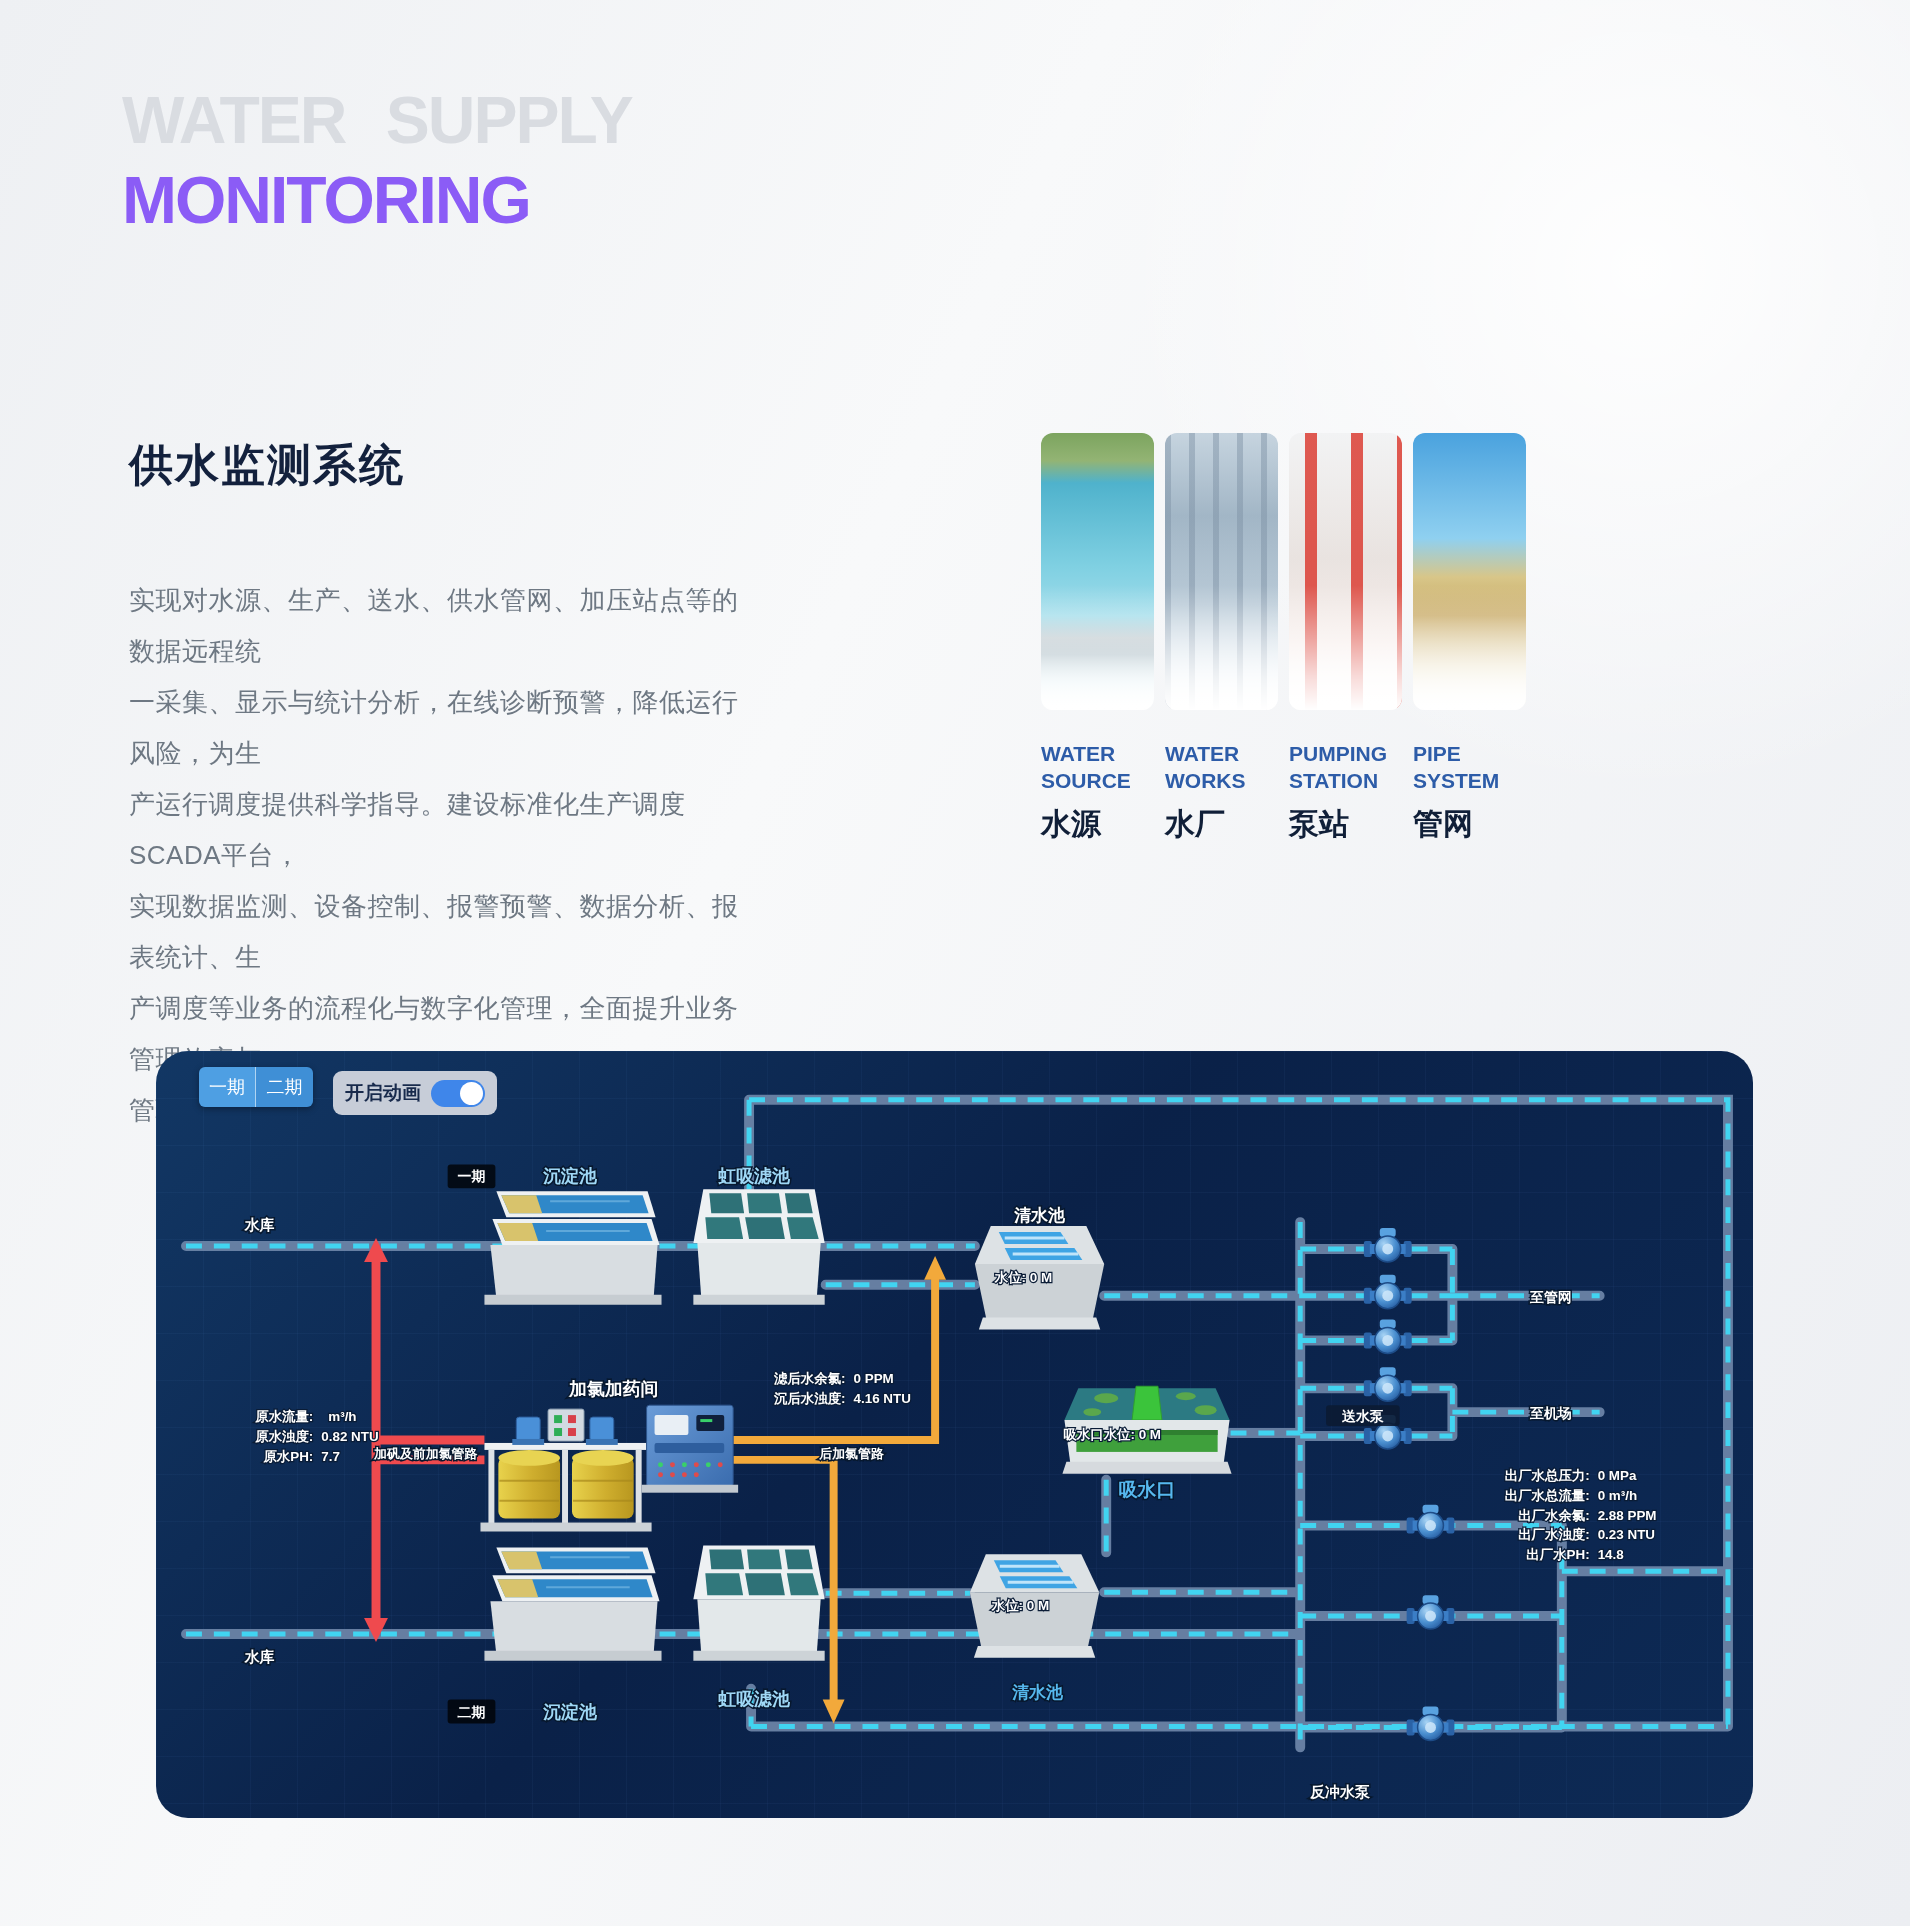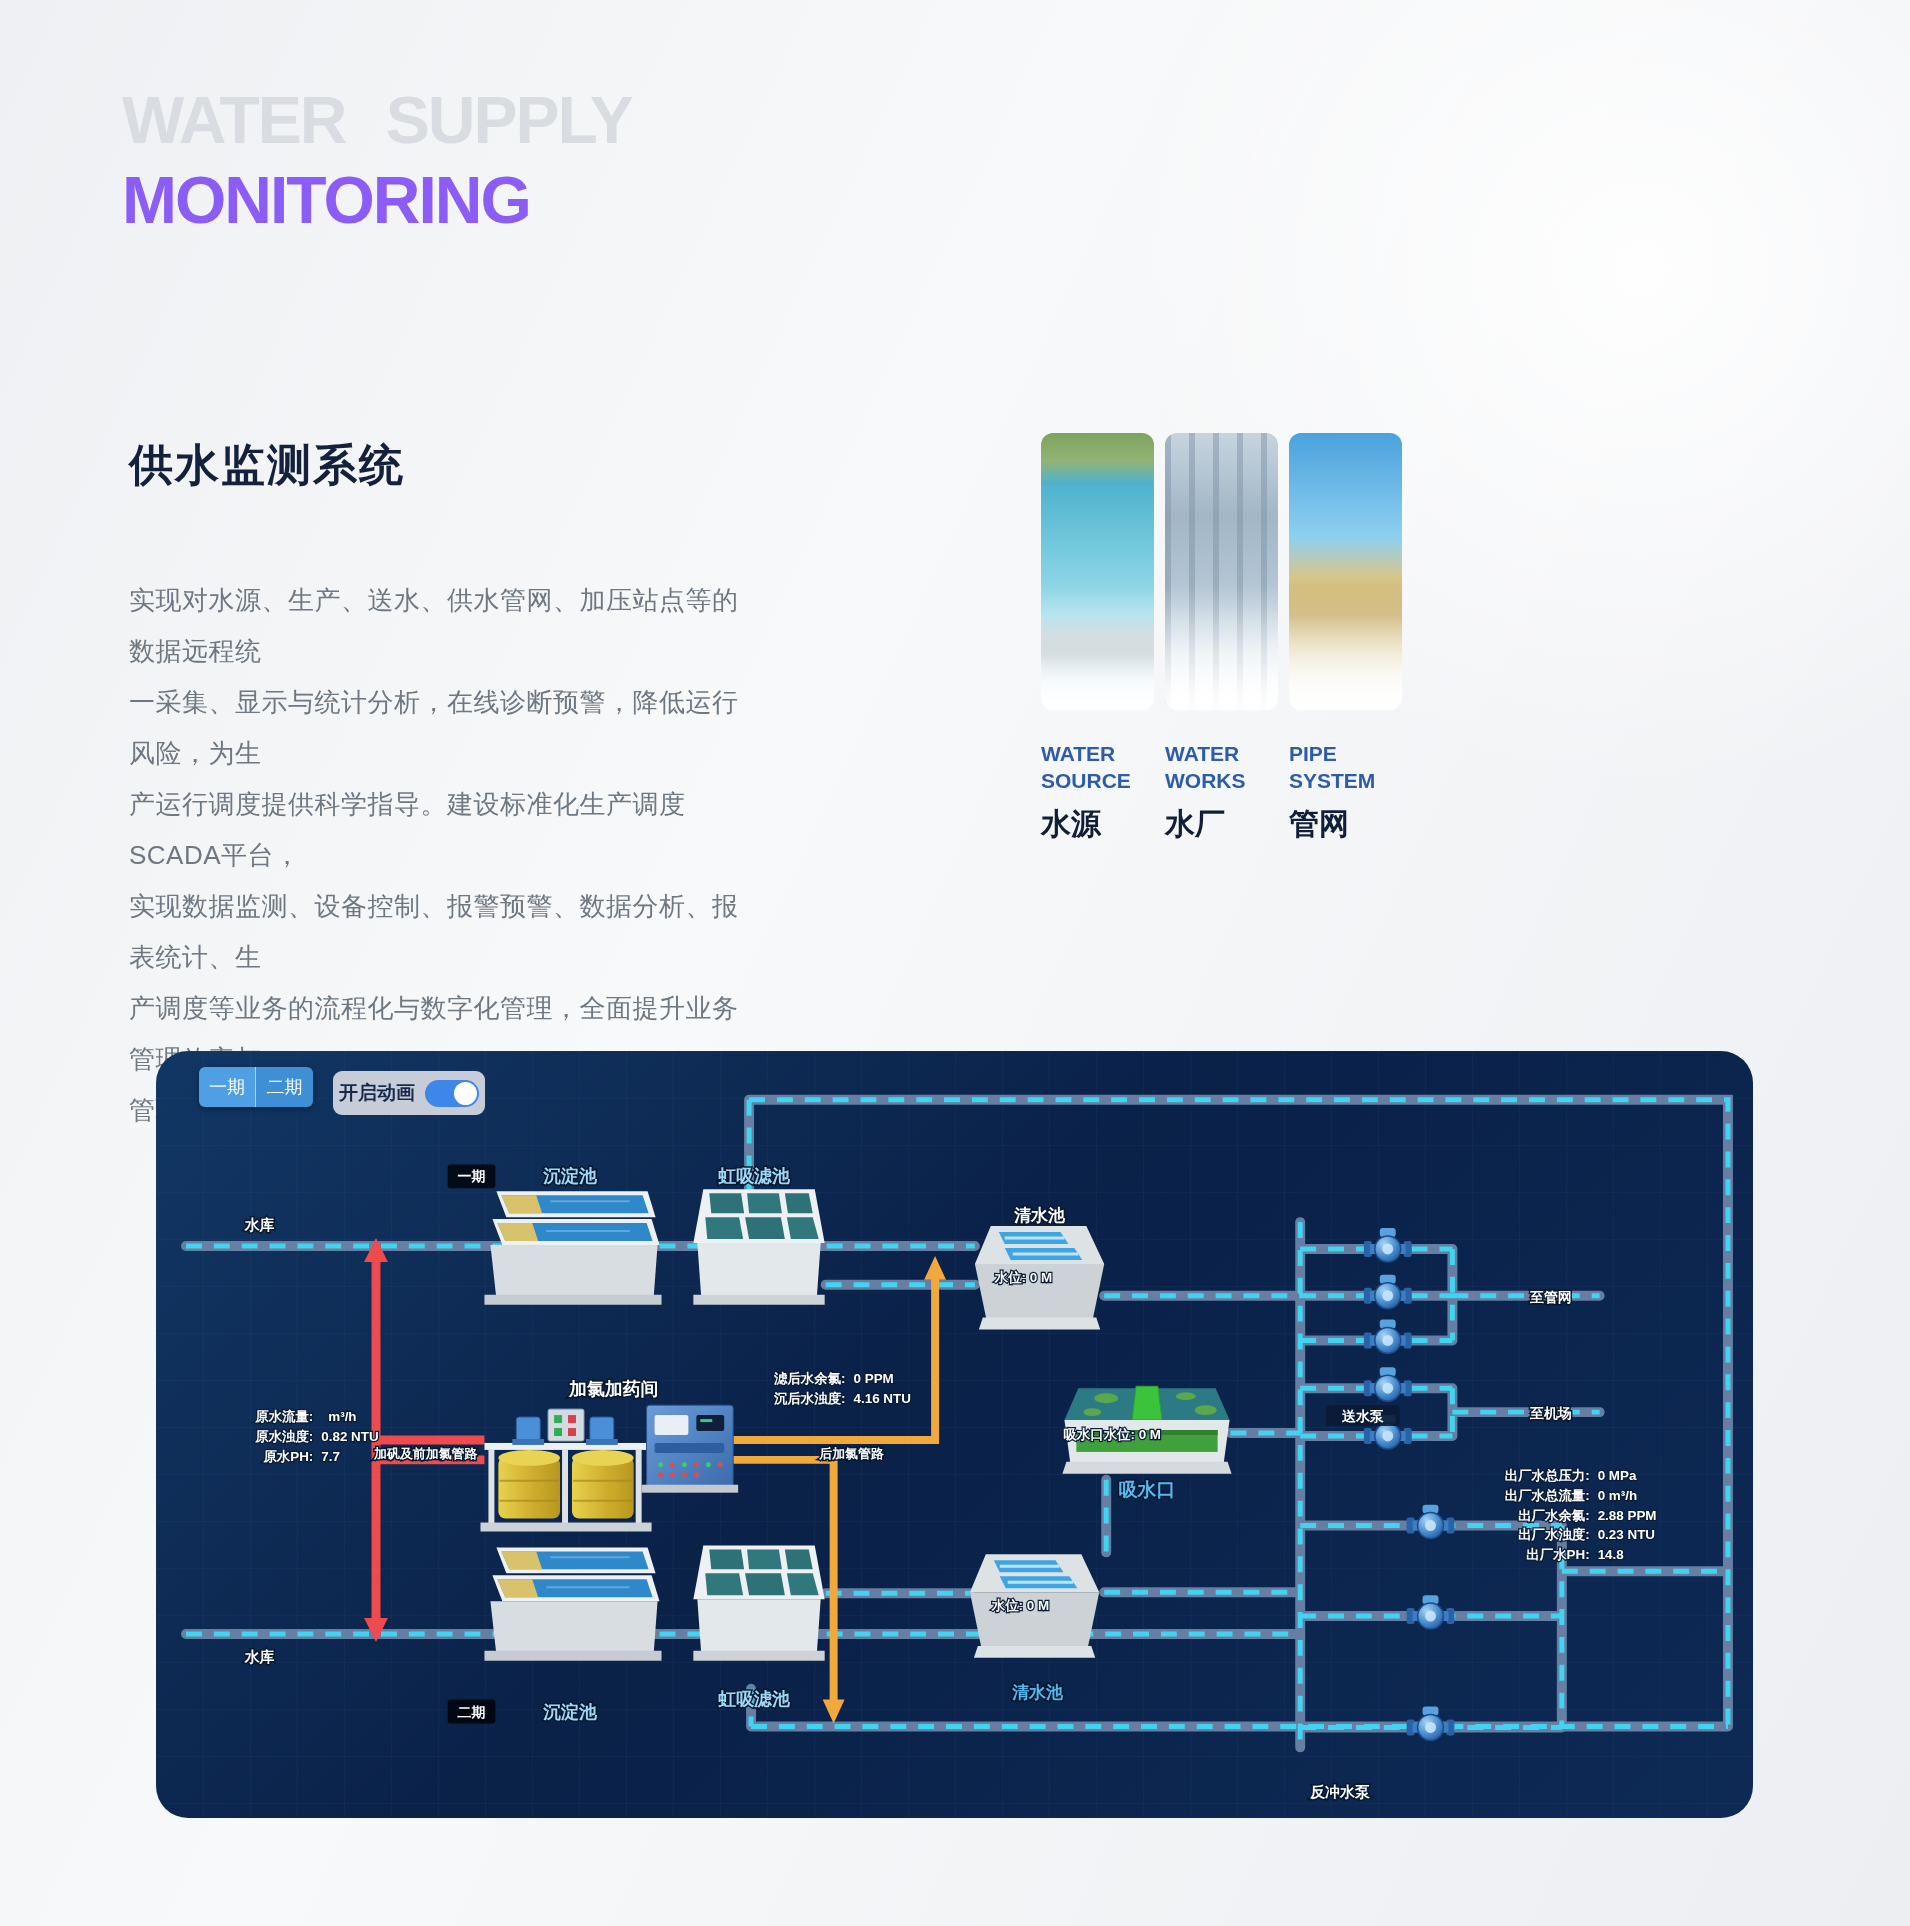--- a/index.html
+++ b/index.html
@@ -48,21 +48,21 @@
       linear-gradient(135deg,#123764 0%,#0a2148 45%,#0d2a55 100%);
     background-size:47px 47px,47px 47px,100% 100%;}
   .controls{position:absolute;left:0;top:0;width:100%;height:80px;z-index:5;}
   .phase-group{position:absolute;left:43px;top:16px;display:flex;border-radius:6px;overflow:hidden;
     box-shadow:0 2px 6px rgba(0,0,0,.35);}
   .phase-btn{width:57px;height:40px;border:none;color:#fff;font-size:18px;
     font-family:inherit;cursor:pointer;padding:0;}
   .phase-btn.b1{background:#4e9fe3;border-right:1px solid rgba(255,255,255,.55);}
   .phase-btn.b2{background:#3f8fd6;}
   .toggle-group{position:absolute;left:177px;top:20px;height:44px;background:#c7cdd8;
-    border-radius:9px;display:flex;align-items:center;padding:0 6px;gap:10px;}
+    border-radius:9px;display:flex;align-items:center;padding:0 12px;gap:10px;}
   .toggle-label{font-size:19px;color:#182a4c;font-weight:600;}
   .toggle-switch{width:54px;height:27px;border-radius:14px;background:#3f86ea;position:relative;cursor:pointer;}
   .toggle-knob{position:absolute;right:2px;top:2px;width:23px;height:23px;border-radius:50%;background:#fff;}
   svg.scada{position:absolute;left:0;top:0;}
   svg text{font-family:"Liberation Sans","DejaVu Sans",sans-serif;}
   .lbl{fill:#ffffff;stroke:#07182e;stroke-width:3px;paint-order:stroke;font-weight:700;}
   .lbl-blue{fill:#9fd8f6;stroke:#07182e;stroke-width:3px;paint-order:stroke;font-weight:700;}
   .lbl-cyan{fill:#56b8ee;stroke:#07182e;stroke-width:3px;paint-order:stroke;font-weight:700;}
   .rd{fill:#ffffff;stroke:#0a1c36;stroke-width:2.5px;paint-order:stroke;font-weight:700;font-size:13.5px;}
   .tag{fill:#ffffff;font-size:14px;font-weight:700;}
@@ -90,20 +90,26 @@
     <div class="photo photo-source"></div>
     <div class="en">WATER
 SOURCE</div>
     <div class="zh">水源</div>
   </div>
   <div class="card">
     <div class="photo photo-works"></div>
     <div class="en">WATER
 WORKS</div>
     <div class="zh">水厂</div>
+  </div>
+  <div class="card">
+    <div class="photo photo-pump"></div>
+    <div class="en">PUMPING
+STATION</div>
+    <div class="zh">泵站</div>
   </div>
   <div class="card">
     <div class="photo photo-pipe"></div>
     <div class="en">PIPE
 SYSTEM</div>
     <div class="zh">管网</div>
   </div>
 </div>
 
 <div class="dashboard">

